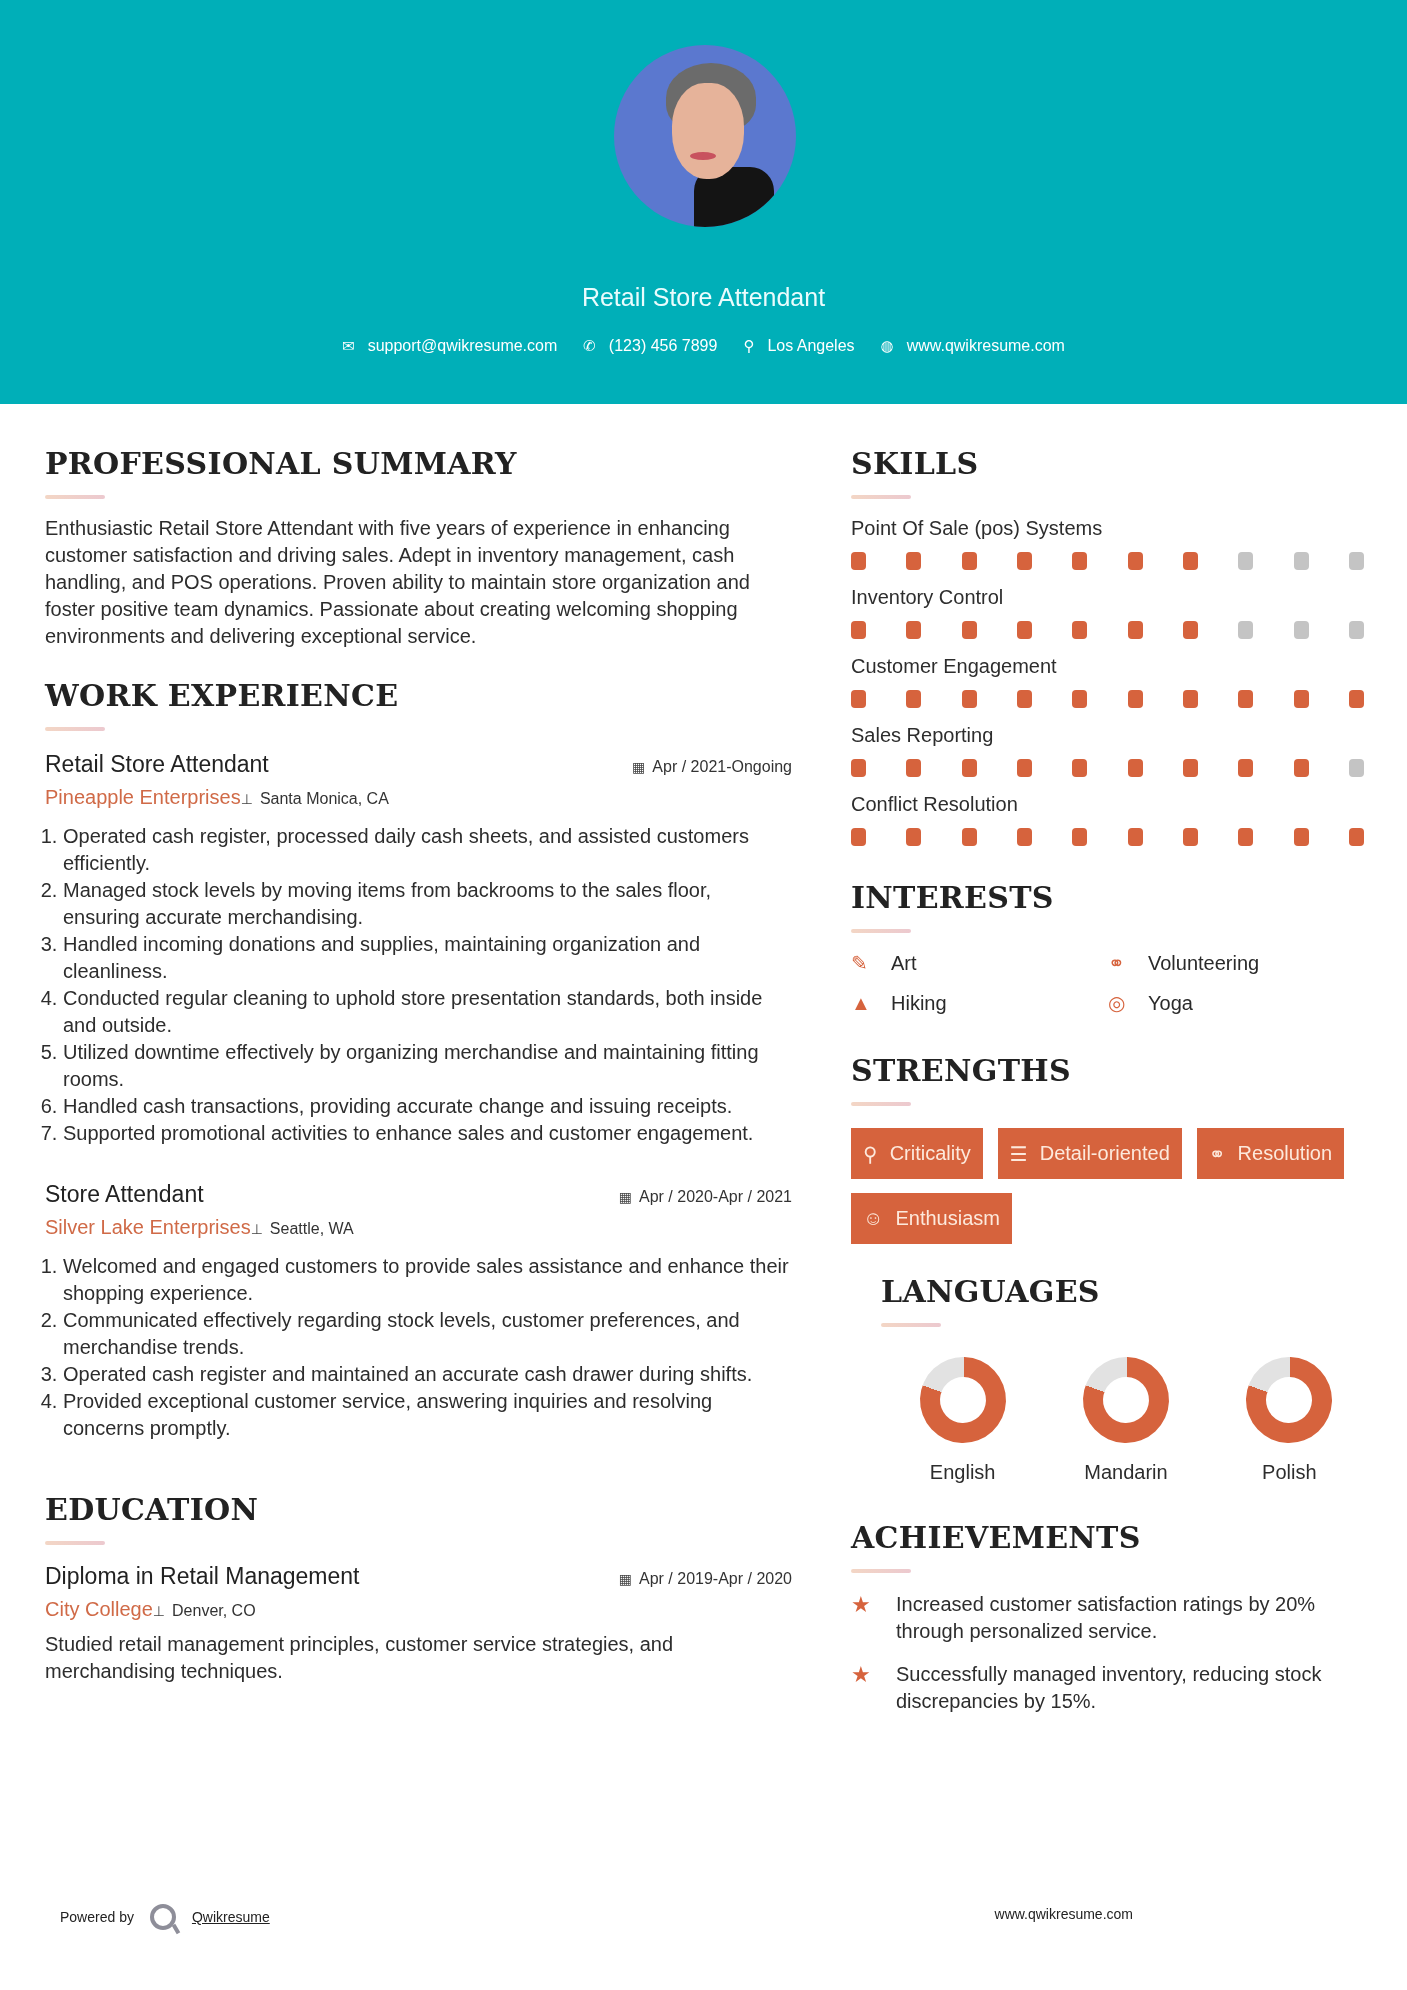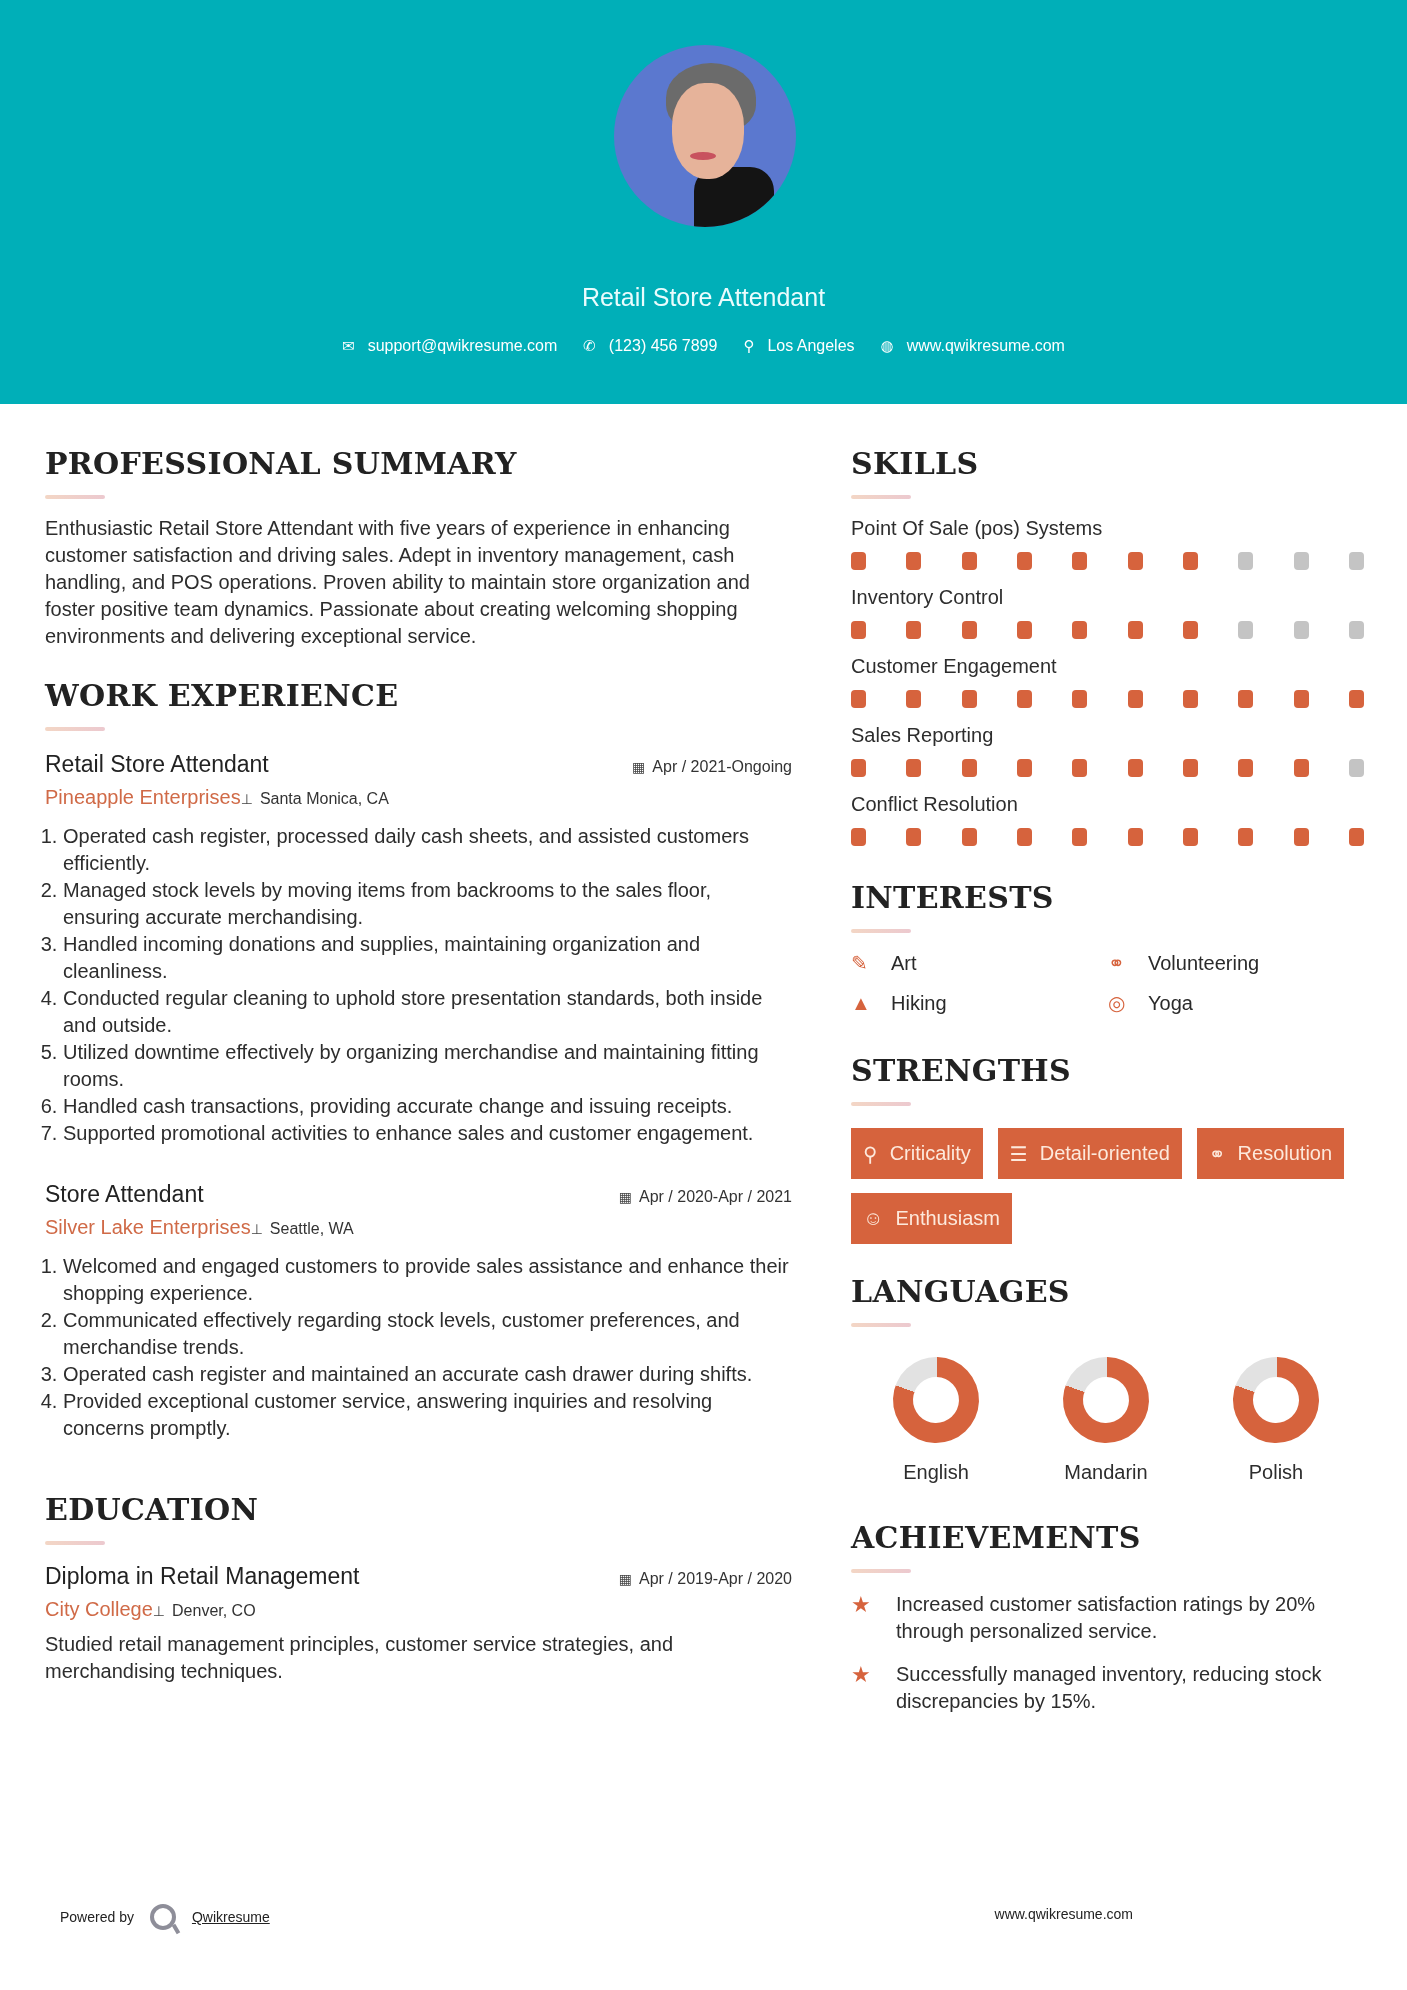--- a/index.html
+++ b/index.html
@@ -287,21 +287,21 @@
           <span class="ic">⚭</span>
           <span>Resolution</span>
         </div>
       <div class="tag">
           <span class="ic">☺</span>
           <span>Enthusiasm</span>
         </div>
     </div>
   </section>
 
-  <section style="margin-top:30px;">
+  <section style="margin-top:30px;margin-left:30px;">
     <div class="section-title">LANGUAGES</div>
     <div class="underline"></div>
     <div class="langs" id="langs">
         <div class="lang">
           <div class="donut" style="background: conic-gradient(rgb(214, 99, 61) 0deg, rgb(214, 99, 61) 288deg, rgb(226, 226, 226) 288deg, rgb(226, 226, 226) 360deg); transform: rotate(2deg);"></div>
           <div class="lang-name">English</div>
         </div>
         <div class="lang">
           <div class="donut" style="background: conic-gradient(rgb(214, 99, 61) 0deg, rgb(214, 99, 61) 288deg, rgb(226, 226, 226) 288deg, rgb(226, 226, 226) 360deg); transform: rotate(2deg);"></div>
           <div class="lang-name">Mandarin</div>

